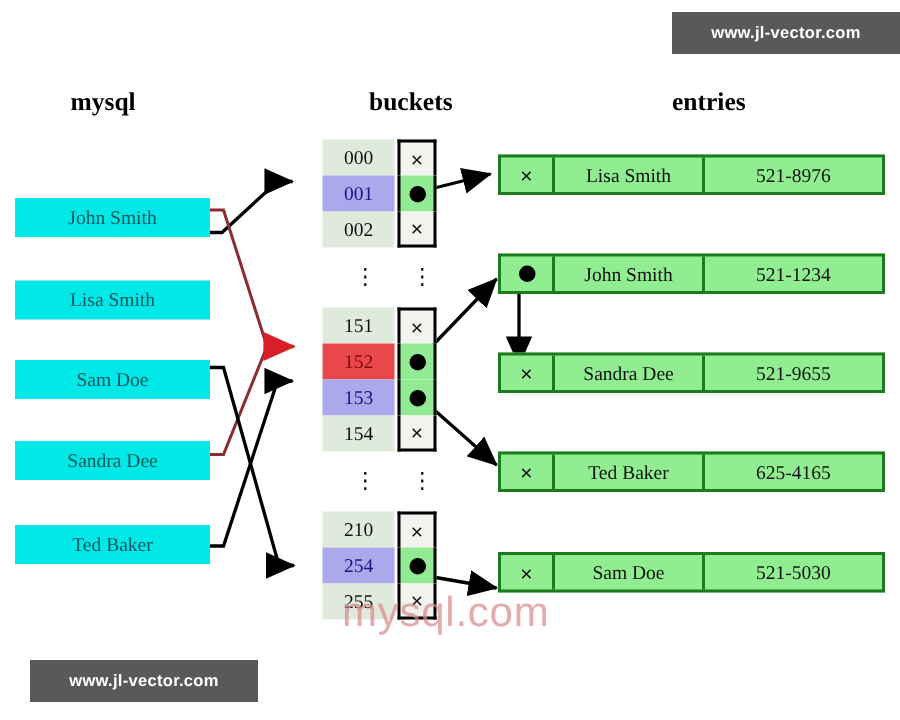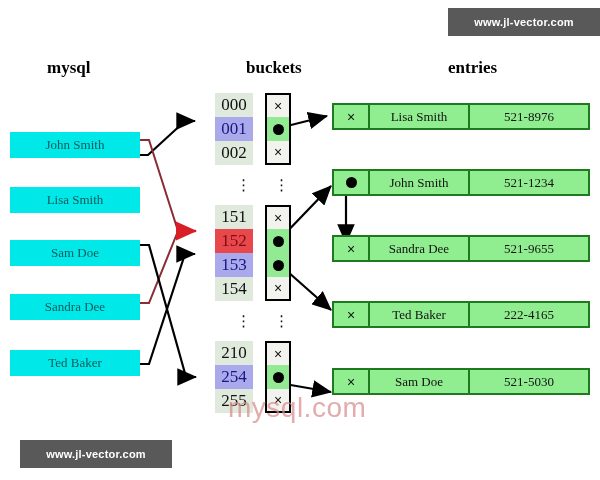--- a/index.html
+++ b/index.html
@@ -41,24 +41,24 @@
   
   .key-box{
     position:absolute;left:10px;width:130px;height:26px;
     background:#00e8e8;color:#0d5a5a;
     display:flex;align-items:center;justify-content:center;
     font-size:13px;white-space:nowrap;
   }
 
   
   .bkt-idx{
-    position:absolute;left:215px;width:38px;height:24px;
+    position:absolute;left:215px;width:48px;height:24px;
     background:#dfe9dc;color:#111;
     display:flex;align-items:center;justify-content:center;
-    font-size:17px;
+    font-size:13px;
   }
   .bkt-idx.hl{background:#a9a9ec;color:#171780;}
   .bkt-idx.hot{background:#e8484c;color:#7d0d10;}
 
   .bkt-ptr{
     position:absolute;left:265px;width:26px;height:24px;
     border-left:2px solid #000;border-right:2px solid #000;
     background:#f2f2ee;
     display:flex;align-items:center;justify-content:center;
     box-sizing:border-box;
@@ -234,21 +234,21 @@
     </div>
     <div class="cell-name">Sandra Dee</div>
     <div class="cell-phone">521-9655</div>
   </div>
 
   <div class="entry" style="left:332px;top:301px">
     <div class="cell-ptr">
       <span class="xg">×</span>
     </div>
     <div class="cell-name">Ted Baker</div>
-    <div class="cell-phone">222-4165</div>
+    <div class="cell-phone">625-4165</div>
   </div>
 
   <div class="entry" style="left:332px;top:368px">
     <div class="cell-ptr">
       <span class="xg">×</span>
     </div>
     <div class="cell-name">Sam Doe</div>
     <div class="cell-phone">521-5030</div>
   </div>
 

